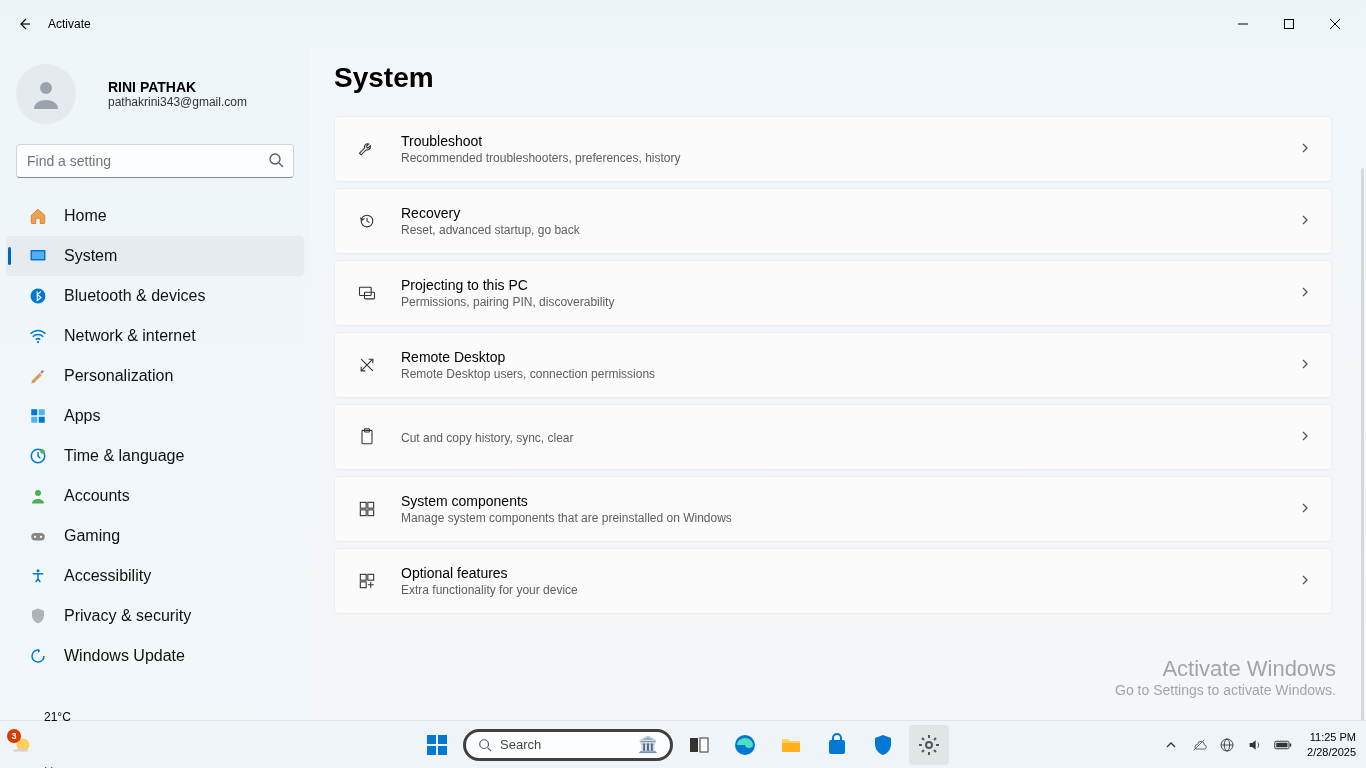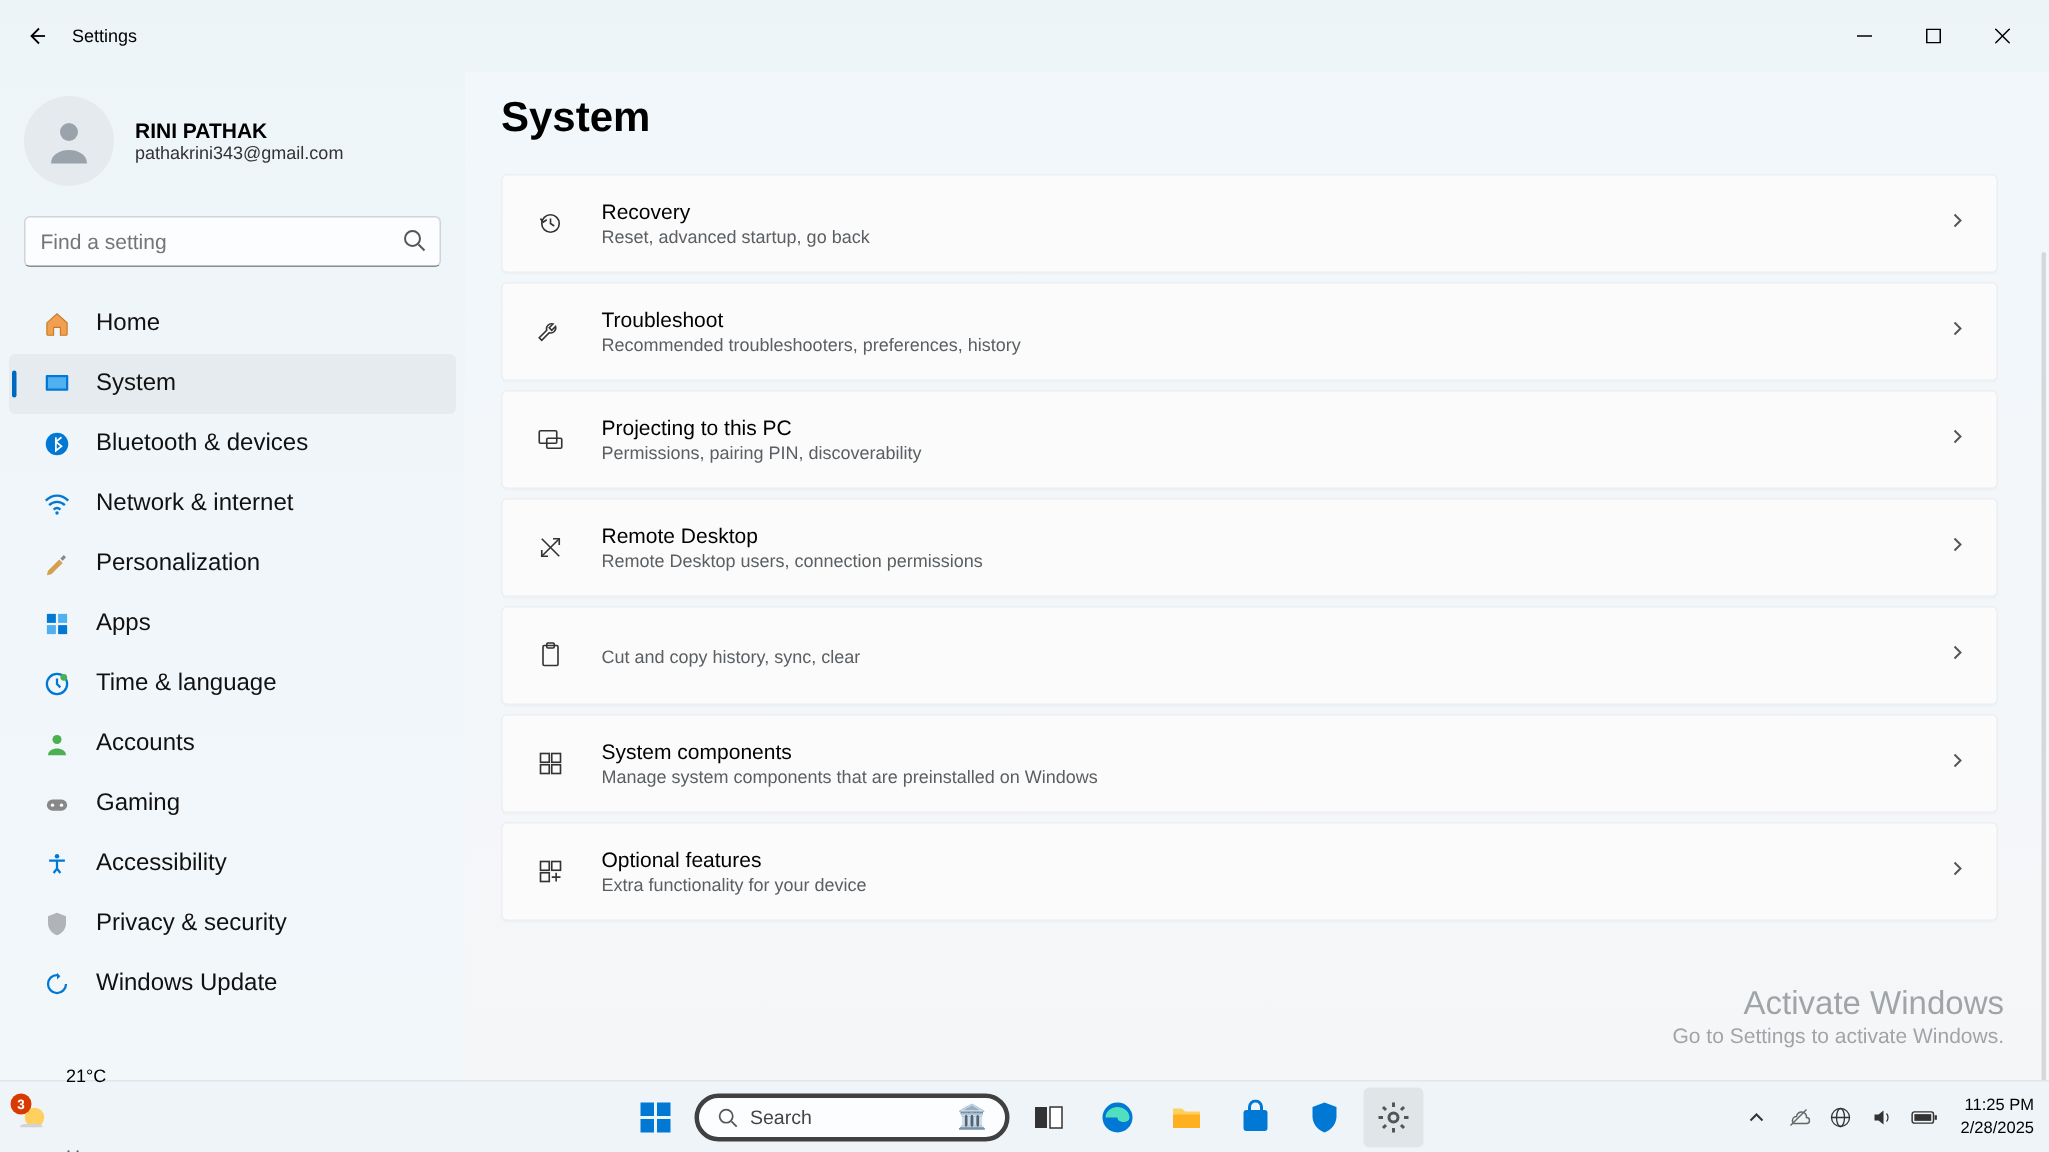--- a/index.html
+++ b/index.html
@@ -13,21 +13,21 @@
 .winbtn { width: 46px; height: 32px; display:flex; align-items:center; justify-content:center; cursor:pointer; }
 
 
 .app { display:flex; height: calc(100% - 48px - 48px); }
 
 
 .sidebar { width: 310px; padding: 8px 0 8px 0; background: linear-gradient(to bottom, #eef5f9, #f2f7fa); }
 .profile { display:flex; align-items:center; padding: 8px 16px 20px 16px; }
 .avatar { width: 60px; height:60px; border-radius:50%; background:#e5eaee; display:flex; align-items:center; justify-content:center; }
 .avatar svg { fill:#9aa3ab; }
-.profile-text { margin-left: 14px; }
+.profile-text { margin-left: 32px; }
 .profile-name { font-weight:600; font-size:14px; }
 .profile-email { font-size:12px; color:#333; }
 
 .searchwrap { margin: 0 16px 18px 16px; position:relative; }
 .searchbox { width:100%; height:34px; border:1px solid #d0d4d8; border-bottom:1.5px solid #878b8f; border-radius:4px; background:#fbfdfe; padding:0 36px 0 10px; font-size:14px; outline:none; }
 .searchwrap .sicon { position:absolute; right:10px; top:8px; color:#555; }
 
 .navlist { display:flex; flex-direction:column; }
 .navitem { height:40px; display:flex; align-items:center; padding: 0 12px 0 22px; cursor:pointer; border-radius:4px; margin:0 6px; font-size:16px; color:#111; position:relative; }
 .navitem.active { background:#e6ebef; }
@@ -78,21 +78,21 @@
 </head>
 <body>
 
 <div class="titlebar">
   <div class="back">
     <svg width="16" height="16" viewBox="0 0 16 16">
         <path d="M10 3 L5 8 L10 13" stroke="#000" stroke-width="1.2" fill="none"></path>
         <path d="M5 8 H14" stroke="#000" stroke-width="1.2"></path>
       </svg>
   </div>
-  <div class="title">Settings</div>
+  <div class="title">Activate</div>
   <div class="spacer"></div>
   <div class="winbtn">
       <svg width="10" height="10">
         <line x1="0" y1="5" x2="10" y2="5" stroke="#000" stroke-width="1"></line>
       </svg>
     </div>
   <div class="winbtn">
       <svg width="10" height="10">
         <rect x="0.5" y="0.5" width="9" height="9" stroke="#000" fill="none" stroke-width="1"></rect>
       </svg>
@@ -240,42 +240,42 @@
         </div>
     </div>
   </div>
 
   <div class="main">
     <div class="page-title">System</div>
 
     <div class="card">
       <div class="card-icon">
           <svg viewBox="0 0 24 24">
+            <path d="M14 6a4 4 0 00-5 5l-6 6 2 2 6-6a4 4 0 005-5l-3 3-2-2z"></path>
+          </svg>
+        </div>
+      <div class="card-text">
+          <div class="card-title">Troubleshoot</div>
+          <div class="card-sub">Recommended troubleshooters, preferences, history</div>
+        </div>
+      <div class="card-chevron"><svg width="12" height="12" viewBox="0 0 12 12">
+            <path d="M4 2l4 4-4 4" stroke="#555" fill="none" stroke-width="1.3"></path>
+          </svg></div>
+    </div>
+
+    <div class="card">
+      <div class="card-icon">
+          <svg viewBox="0 0 24 24">
             <path d="M5 12a7 7 0 1114 0 7 7 0 01-14 0zm7-4v4l3 2"></path>
             <path d="M4 8l2 3 3-2"></path>
           </svg>
         </div>
       <div class="card-text">
           <div class="card-title">Recovery</div>
           <div class="card-sub">Reset, advanced startup, go back</div>
-        </div>
-      <div class="card-chevron"><svg width="12" height="12" viewBox="0 0 12 12">
-            <path d="M4 2l4 4-4 4" stroke="#555" fill="none" stroke-width="1.3"></path>
-          </svg></div>
-    </div>
-
-    <div class="card">
-      <div class="card-icon">
-          <svg viewBox="0 0 24 24">
-            <path d="M14 6a4 4 0 00-5 5l-6 6 2 2 6-6a4 4 0 005-5l-3 3-2-2z"></path>
-          </svg>
-        </div>
-      <div class="card-text">
-          <div class="card-title">Troubleshoot</div>
-          <div class="card-sub">Recommended troubleshooters, preferences, history</div>
         </div>
       <div class="card-chevron"><svg width="12" height="12" viewBox="0 0 12 12">
             <path d="M4 2l4 4-4 4" stroke="#555" fill="none" stroke-width="1.3"></path>
           </svg></div>
     </div>
 
     <div class="card">
       <div class="card-icon">
           <svg viewBox="0 0 24 24">
             <rect x="3" y="5" width="14" height="10" rx="1"></rect>

